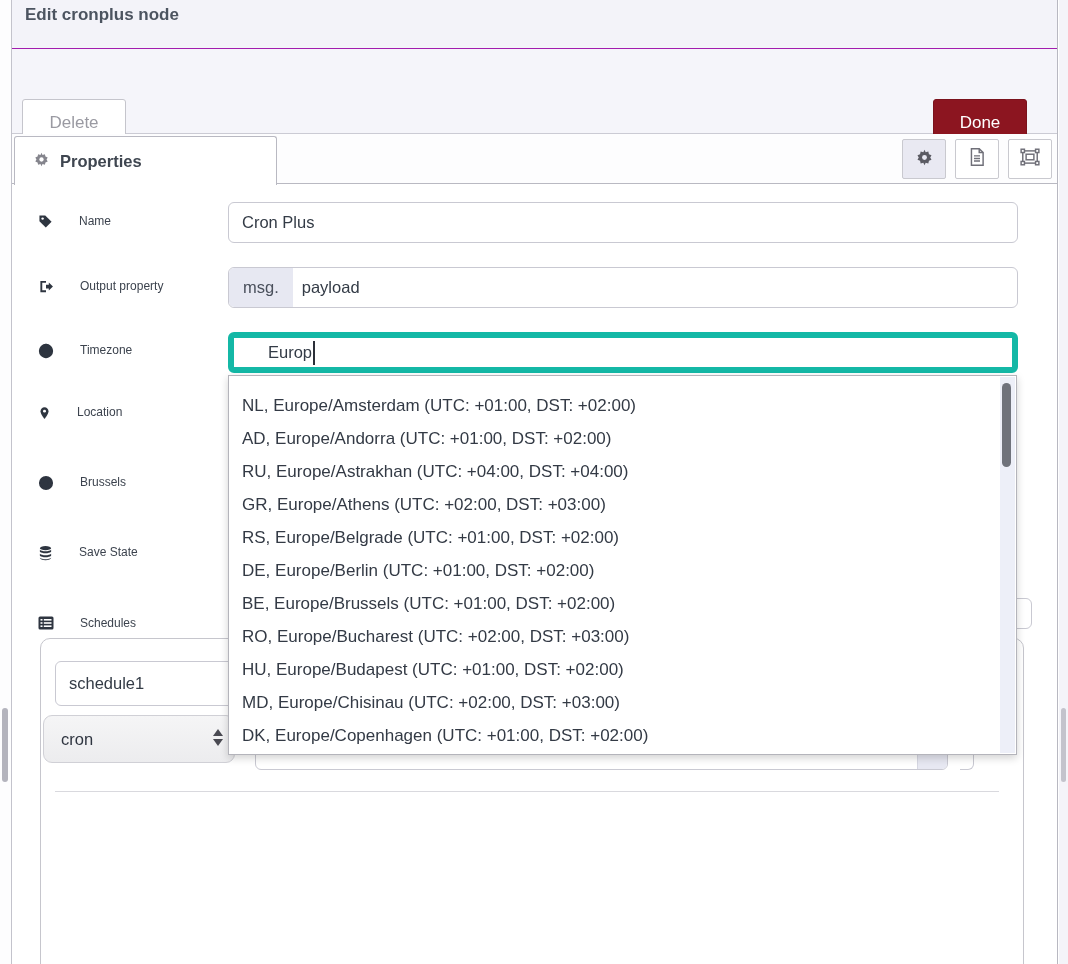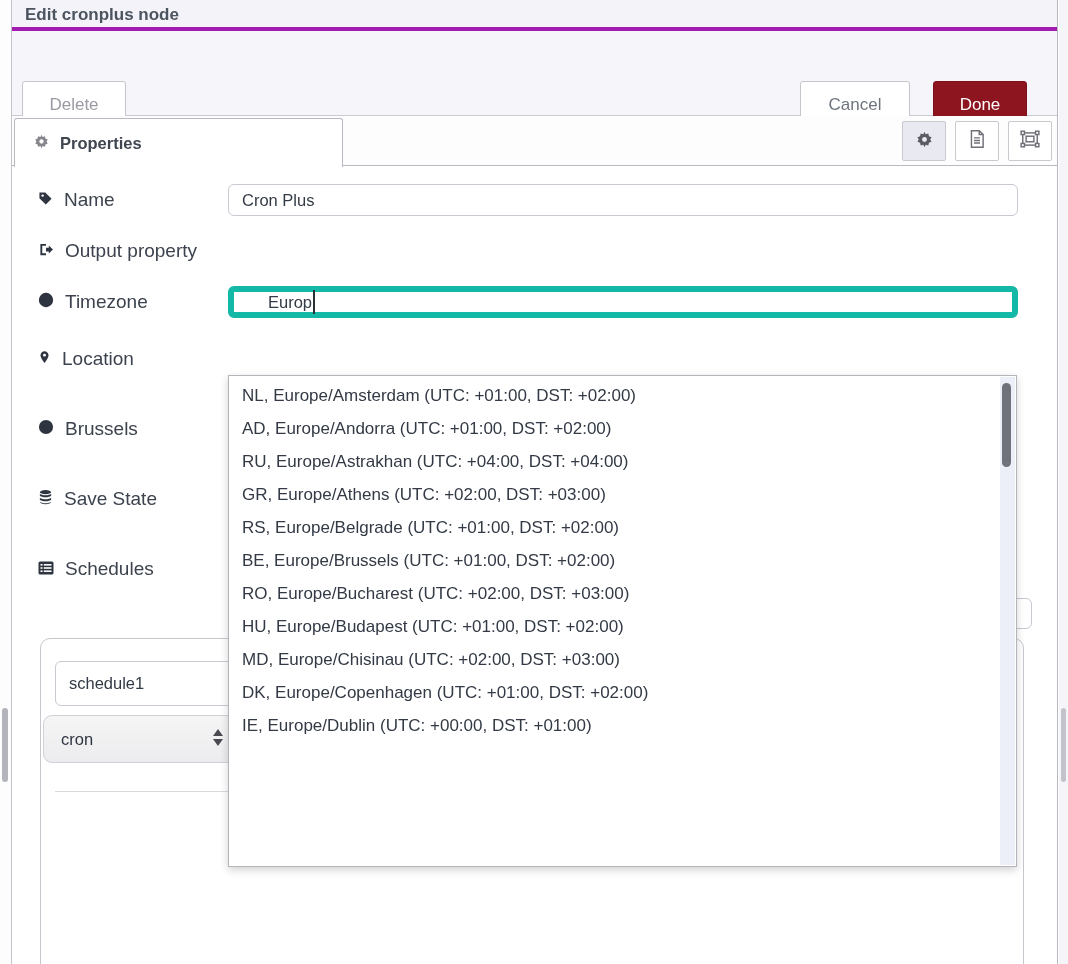--- a/index.html
+++ b/index.html
@@ -8,54 +8,54 @@
 
   
   .left-rail { position:absolute; left:0; top:0; width:12px; height:100%; background:#fdfdfe; border-right:1px solid #c3c3cc; }
   .left-thumb { position:absolute; left:2px; top:708px; width:6px; height:74px; background:#b4b4bd; border-radius:3px; }
   .right-strip { position:absolute; right:0; top:0; width:9px; height:100%; background:#f4f4f9; }
   .right-thumb { position:absolute; right:2px; top:708px; width:5px; height:74px; background:#c3c3cc; border-radius:3px; }
 
   .tray { position:absolute; left:12px; top:0; width:1046px; height:964px; border-right:1px solid #b8b8c1; background:#fff; overflow:hidden; }
 
   
-  .tray-header { height:31px; background:#f3f3f9; border-bottom:4px solid #a21caf; line-height:30px; padding-left:13px; font-size:17px; font-weight:bold; color:#4c5460; }
+  .tray-header { height:49px; background:#f3f3f9; border-bottom:1px solid #a21caf; line-height:30px; padding-left:13px; font-size:17px; font-weight:bold; color:#4c5460; }
 
   
   .tray-toolbar { position:relative; height:85px; background:#f5f5fa; border-bottom:1px solid #cbcbd4; }
   .btn { display:inline-flex; align-items:center; justify-content:center; height:48px; font-size:17px; border-radius:3px; cursor:pointer; border:1px solid #c5c5cc; background:#fff;margin-top:28px; }
   .btn-delete { position:absolute; left:10px; top:22px; width:104px; color:#9a9aa2; }
   .toolbar-right { position:absolute; right:30px; top:22px; display:flex; gap:23px; }
   .btn-cancel { width:110px; color:#6e747e; }
   .btn-done  { width:94px; color:#fff; border:1px solid #7a121c; }
 
   
   .tab-bar { position:relative; height:50px; background:#fdfdfe; border-bottom:1px solid #b9b9c2; }
-  .tab { position:absolute; left:2px; top:2px; height:49px; width:329px; background:#fff; border:1px solid #b9b9c2; border-bottom:none; border-radius:3px 3px 0 0; display:flex; align-items:center; gap:11px; padding-left:19px; z-index:2; }
+  .tab { position:absolute; left:2px; top:2px; height:49px; width:263px; background:#fff; border:1px solid #b9b9c2; border-bottom:none; border-radius:3px 3px 0 0; display:flex; align-items:center; gap:11px; padding-left:19px; z-index:2; }
   .tab::after { content:""; position:absolute; left:0; right:0; bottom:-1px; height:1px; background:#fff; }
   .tab-label { font-size:16.5px; font-weight:bold; color:#3f4650; }
   .icon-buttons { position:absolute; right:5px; top:5px; display:flex; gap:9px; }
   .icon-btn { width:44px; height:40px; border:1px solid #c9c9cf; border-radius:2px; background:#fff; display:flex; align-items:center; justify-content:center; cursor:pointer; }
   .icon-btn.active { background:#e9e9f2; }
 
   
   .form { padding:18px 39px 0 26px; }
   .form-row { display:flex; align-items:center; margin-bottom:24px; }
   .form-row.label-only { margin-bottom:0; height:30px; }
   .row-location { margin-top:26px; } .row-outputs,.row-savestate,.row-schedules { margin-top:40px; }
-  .f-label { width:190px; display:flex; align-items:flex-end; gap:11px; font-size:19px; color:#3c434e; flex:none; }
-  .f-input { flex:1; height:32px; border:1px solid #c9c9d2; border-radius:6px; display:flex; align-items:center; padding:0 13px; font-size:16.5px; color:#333b46; background:#fff; }
+  .f-label { width:190px; display:flex; align-items:flex-start; gap:26px; font-size:12px; color:#3c434e; flex:none; }
+  .f-input { flex:1; height:41px; border:1px solid #c9c9d2; border-radius:6px; display:flex; align-items:center; padding:0 13px; font-size:16.5px; color:#333b46; background:#fff; }
   .f-input.grouped { padding:0; overflow:hidden; }
   .prefix { background:#e7e8f2; align-self:stretch; display:flex; align-items:center; padding:0 14px; color:#4a505c; border-radius:5px 0 0 5px; }
   .grouped .val { padding-left:9px; }
   .f-input.focused { border:6px solid #14b8a6;padding-left:34px; }
   .caret { display:inline-block; width:2px; height:24px; background:#2b2f38; margin-left:1px; }
 
   
-  .dropdown { position:absolute; left:216px; top:375px; width:789px; height:492px; background:#fff; border:1px solid #b4b4bb; box-shadow:0 3px 8px rgba(0,0,0,.18); z-index:10; overflow:hidden; padding-top:3px; }
+  .dropdown { position:absolute; left:216px; top:375px; width:789px; height:380px; background:#fff; border:1px solid #b4b4bb; box-shadow:0 3px 8px rgba(0,0,0,.18); z-index:10; overflow:hidden; padding-top:13px; }
   .dd-item { height:33px; line-height:33px; padding-left:13px; font-size:17px; color:#333a45; white-space:nowrap; overflow:hidden; cursor:pointer; }
   .dd-track { position:absolute; right:1px; top:1px; bottom:1px; width:15px; background:#edeff8; }
   .dd-thumb { position:absolute; right:4px; top:6px; width:9px; height:84px; background:#6f727b; border-radius:5px; }
 
   
   .hidden-field-fragment { position:absolute; left:995px; top:598px; width:25px; height:31px; border:1px solid #c9c9d2; border-radius:6px; background:#fff; z-index:2; }
 
   
   .schedule-box { position:absolute; left:28px; top:638px; width:984px; height:380px; border:1px solid #c6c6cd; border-radius:10px; background:#fff; z-index:1; }
   .sched-name { position:absolute; left:14px; top:22px; width:662px; height:45px; border:1px solid #c9c9d2; border-radius:6px; font-size:16.5px; color:#333b46; display:flex; align-items:center; padding-left:13px; background:#fff; }
@@ -81,21 +81,20 @@
   <div class="left-thumb"></div>
 </div>
 
 <div class="tray">
 
   <div class="tray-header">Edit cronplus node</div>
 
   <div class="tray-toolbar">
     <div class="btn btn-delete">Delete</div>
     <div class="toolbar-right">
-      <div class="btn btn-cancel">Cancel</div>
       <div class="btn btn-done" style="background:#8C1520">Done</div>
     </div>
   </div>
 
   <div class="tab-bar">
     <div class="tab">
       <span class="icon-gray">
         <svg width="15" height="15" viewBox="0 0 16 16">
             <path d="M8 .8l1.1 2.3 2.5-.7.6 2.5 2.4 1-1.2 2.1 1.2 2.1-2.4 1-.6 2.5-2.5-.7L8 15.2l-1.1-2.3-2.5.7-.6-2.5-2.4-1L2.6 8 1.4 5.9l2.4-1 .6-2.5 2.5.7z"></path>
             <circle cx="8" cy="8" r="2.3" fill="#fff"></circle>
@@ -156,20 +155,24 @@
     <div class="form-row">
       <div class="f-label">
         <span class="icon-dark">
           <svg width="16" height="15" viewBox="0 0 16 16" style="stroke:none">
               <path d="M2 2h6v2H4v8h4v2H2z"></path>
               <path d="M8 6h3V3.8L15.4 8 11 12.2V10H8z"></path>
             </svg>
         </span>
         <span>Output property</span>
       </div>
+      <div class="f-input grouped">
+        <span class="prefix">msg.</span>
+        <span class="val">payload</span>
+      </div>
     </div>
 
     <div class="form-row">
       <div class="f-label">
         <span class="icon-dark">
           <svg width="16" height="16" viewBox="0 0 16 16" fill="none" stroke-width="1.5">
               <circle cx="8" cy="8" r="6.4"></circle>
               <ellipse cx="8" cy="8" rx="2.9" ry="6.4"></ellipse>
               <path d="M1.6 8h12.8"></path>
             </svg>
@@ -257,20 +260,21 @@
     <div class="sched-frag"></div>
     <div class="sched-divider"></div>
   </div>
 
   <div class="dropdown">
     <div class="dd-item">NL, Europe/Amsterdam (UTC: +01:00, DST: +02:00)</div>
     <div class="dd-item">AD, Europe/Andorra (UTC: +01:00, DST: +02:00)</div>
     <div class="dd-item">RU, Europe/Astrakhan (UTC: +04:00, DST: +04:00)</div>
     <div class="dd-item">GR, Europe/Athens (UTC: +02:00, DST: +03:00)</div>
     <div class="dd-item">RS, Europe/Belgrade (UTC: +01:00, DST: +02:00)</div>
+    <div class="dd-item">DE, Europe/Berlin (UTC: +01:00, DST: +02:00)</div>
     <div class="dd-item">BE, Europe/Brussels (UTC: +01:00, DST: +02:00)</div>
     <div class="dd-item">RO, Europe/Bucharest (UTC: +02:00, DST: +03:00)</div>
     <div class="dd-item">HU, Europe/Budapest (UTC: +01:00, DST: +02:00)</div>
     <div class="dd-item">MD, Europe/Chisinau (UTC: +02:00, DST: +03:00)</div>
     <div class="dd-item">DK, Europe/Copenhagen (UTC: +01:00, DST: +02:00)</div>
     <div class="dd-item">IE, Europe/Dublin (UTC: +00:00, DST: +01:00)</div>
     <div class="dd-track">
       <div class="dd-thumb"></div>
     </div>
   </div>

